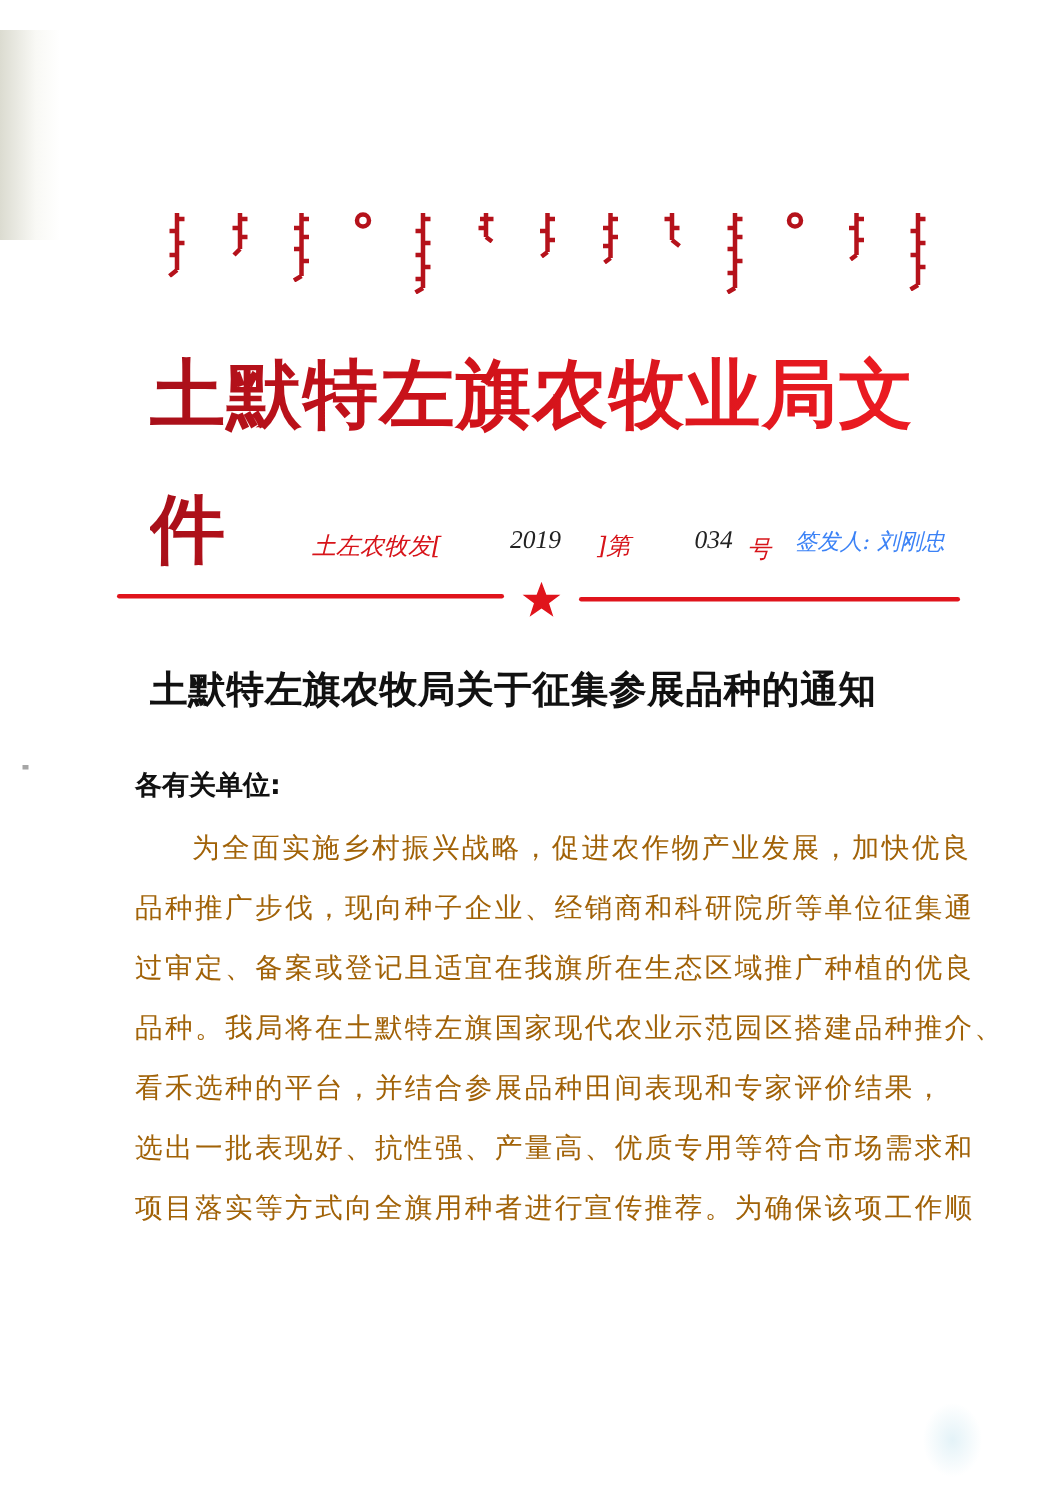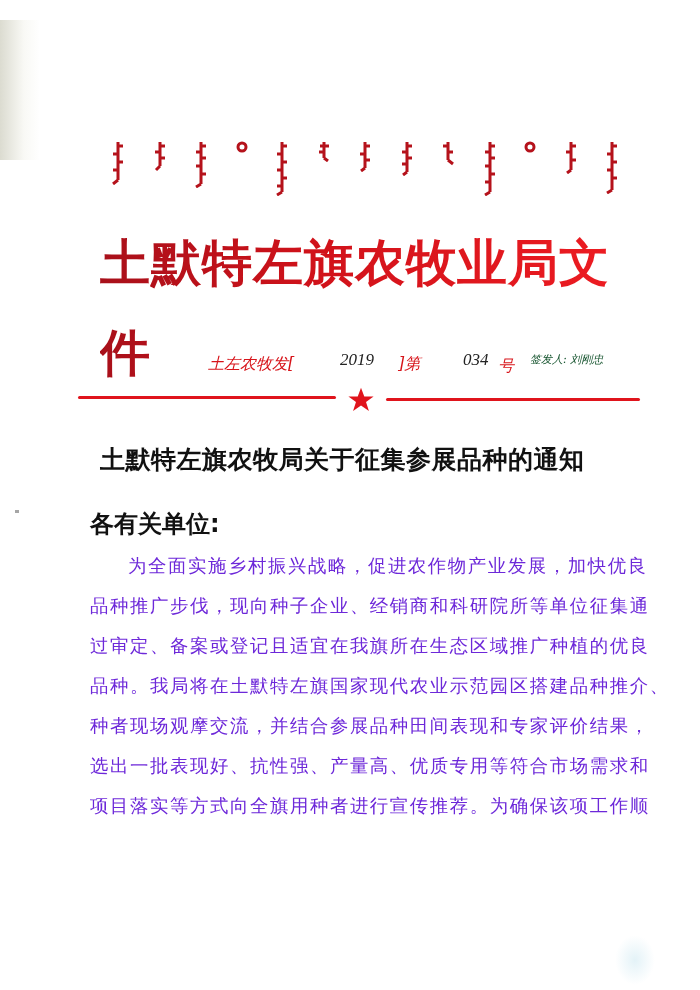--- a/index.html
+++ b/index.html
@@ -64,21 +64,21 @@
       font-style: italic;
     }
     .red {
       color: #d7141a;
     }
     .dn-prefix { left: 0; top: 4px !important; font-size: 16px; }
     .dn-year { left: 132px; top: 0 !important; color: #222; font-family: "Liberation Serif", serif; font-size: 17px; }
     .dn-di { left: 190px; top: 4px !important; font-size: 16px; }
     .dn-num { left: 255px; top: 0 !important; color: #222; font-family: "Liberation Serif", serif; font-size: 17px; }
     .dn-hao { left: 290px; top: 6px !important; font-size: 16px; }
-    .dn-signer { left: 322px; top: 2px !important; color: #14532d; font-size: 11px; }
+    .dn-signer { left: 322px; top: 2px !important; color: #3b82f6; font-size: 15px; }
     .rule-left {
       position: absolute;
       left: 78px;
       top: 396px;
       width: 258px;
       height: 3px;
       background: #e0141c;
       border-radius: 2px;
     }
     .rule-right {
@@ -107,36 +107,36 @@
       font-weight: bold;
       color: #111;
       letter-spacing: 0.5px;
       line-height: 36px;
     }
     .salutation {
       position: absolute;
       left: 90px;
       top: 510px;
       font-family: "DejaVu Sans", sans-serif;
-      font-size: 24px;
+      font-size: 18px;
       font-weight: bold;
       color: #111;
       line-height: 28px;
     }
     .body-text {
       position: absolute;
       left: 90px;
       top: 551px;
       width: 560px;
     }
     .body-line {
       height: 40px;
       line-height: 30px;
       font-size: 18.4px;
-      color: #6d28d9;
+      color: #a16207;
       letter-spacing: 1.6px;
       white-space: nowrap;
       font-family: "DejaVu Serif", "Liberation Serif", serif;
     }
     .body-line.indent {
       padding-left: 38px;
     }
     .scan-speck {
       position: absolute;
       left: 15px;
@@ -223,16 +223,16 @@
 
 <div class="doc-title">土默特左旗农牧局关于征集参展品种的通知</div>
 
 <div class="salutation">各有关单位:</div>
 
 <div class="body-text">
   <div class="body-line indent">为全面实施乡村振兴战略，促进农作物产业发展，加快优良</div>
   <div class="body-line">品种推广步伐，现向种子企业、经销商和科研院所等单位征集通</div>
   <div class="body-line">过审定、备案或登记且适宜在我旗所在生态区域推广种植的优良</div>
   <div class="body-line">品种。我局将在土默特左旗国家现代农业示范园区搭建品种推介、</div>
-  <div class="body-line">种者现场观摩交流，并结合参展品种田间表现和专家评价结果，</div>
+  <div class="body-line">看禾选种的平台，并结合参展品种田间表现和专家评价结果，</div>
   <div class="body-line">选出一批表现好、抗性强、产量高、优质专用等符合市场需求和</div>
   <div class="body-line">项目落实等方式向全旗用种者进行宣传推荐。为确保该项工作顺</div>
 </div>
 
 </body></html>

